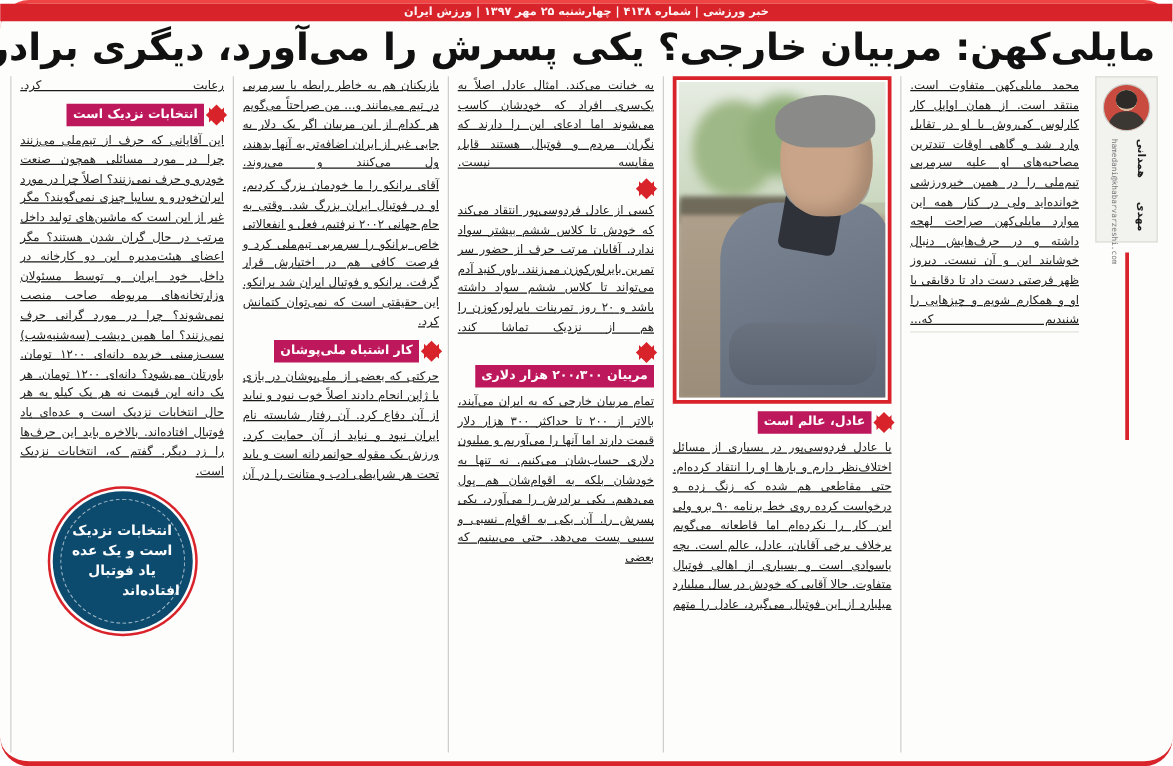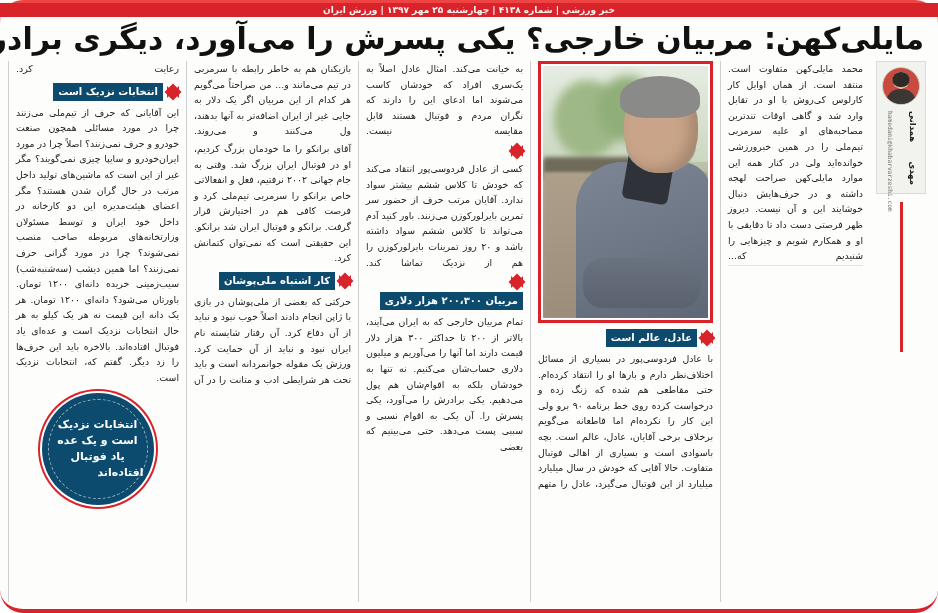--- a/index.html
+++ b/index.html
@@ -76,21 +76,21 @@
     position: relative;
     padding: 0 7px;
     font-size: 9.4px;
     line-height: 15.6px;
     color: #1b1b1b;
     text-align: justify;
     text-align-last: justify;
   }
   .col-divider { border-left: 1px solid #cfcfcf; }
 
-  .col p { margin-bottom: 2px; }
+  .col p { margin-bottom: 2px; text-decoration: underline; }
 
   
   .c-rail    { width: 62px; padding: 0 4px; }
   .c-intro   { width: 150px; }
   .c-3       { width: 178px; }
   .c-4       { width: 172px; }
   .c-5       { width: 172px; }
   .c-6       { width: 190px; }
 
   
@@ -179,21 +179,21 @@
   }
   .kicker .diamond::after {
     content: "";
     position: absolute;
     top: -6px; left: -6px;
     width: 12px; height: 12px;
     background: #d8232a;
     transform: rotate(45deg);
   }
   .kicker .ktext {
-    background: #0c4a6e;
+    background: #be185d;
     color: #ffffff;
     font-size: 10px;
     font-weight: bold;
     padding: 2px 5px 3px 5px;
     line-height: 13px;
     white-space: normal;
     text-align: right;
   }
 
   

